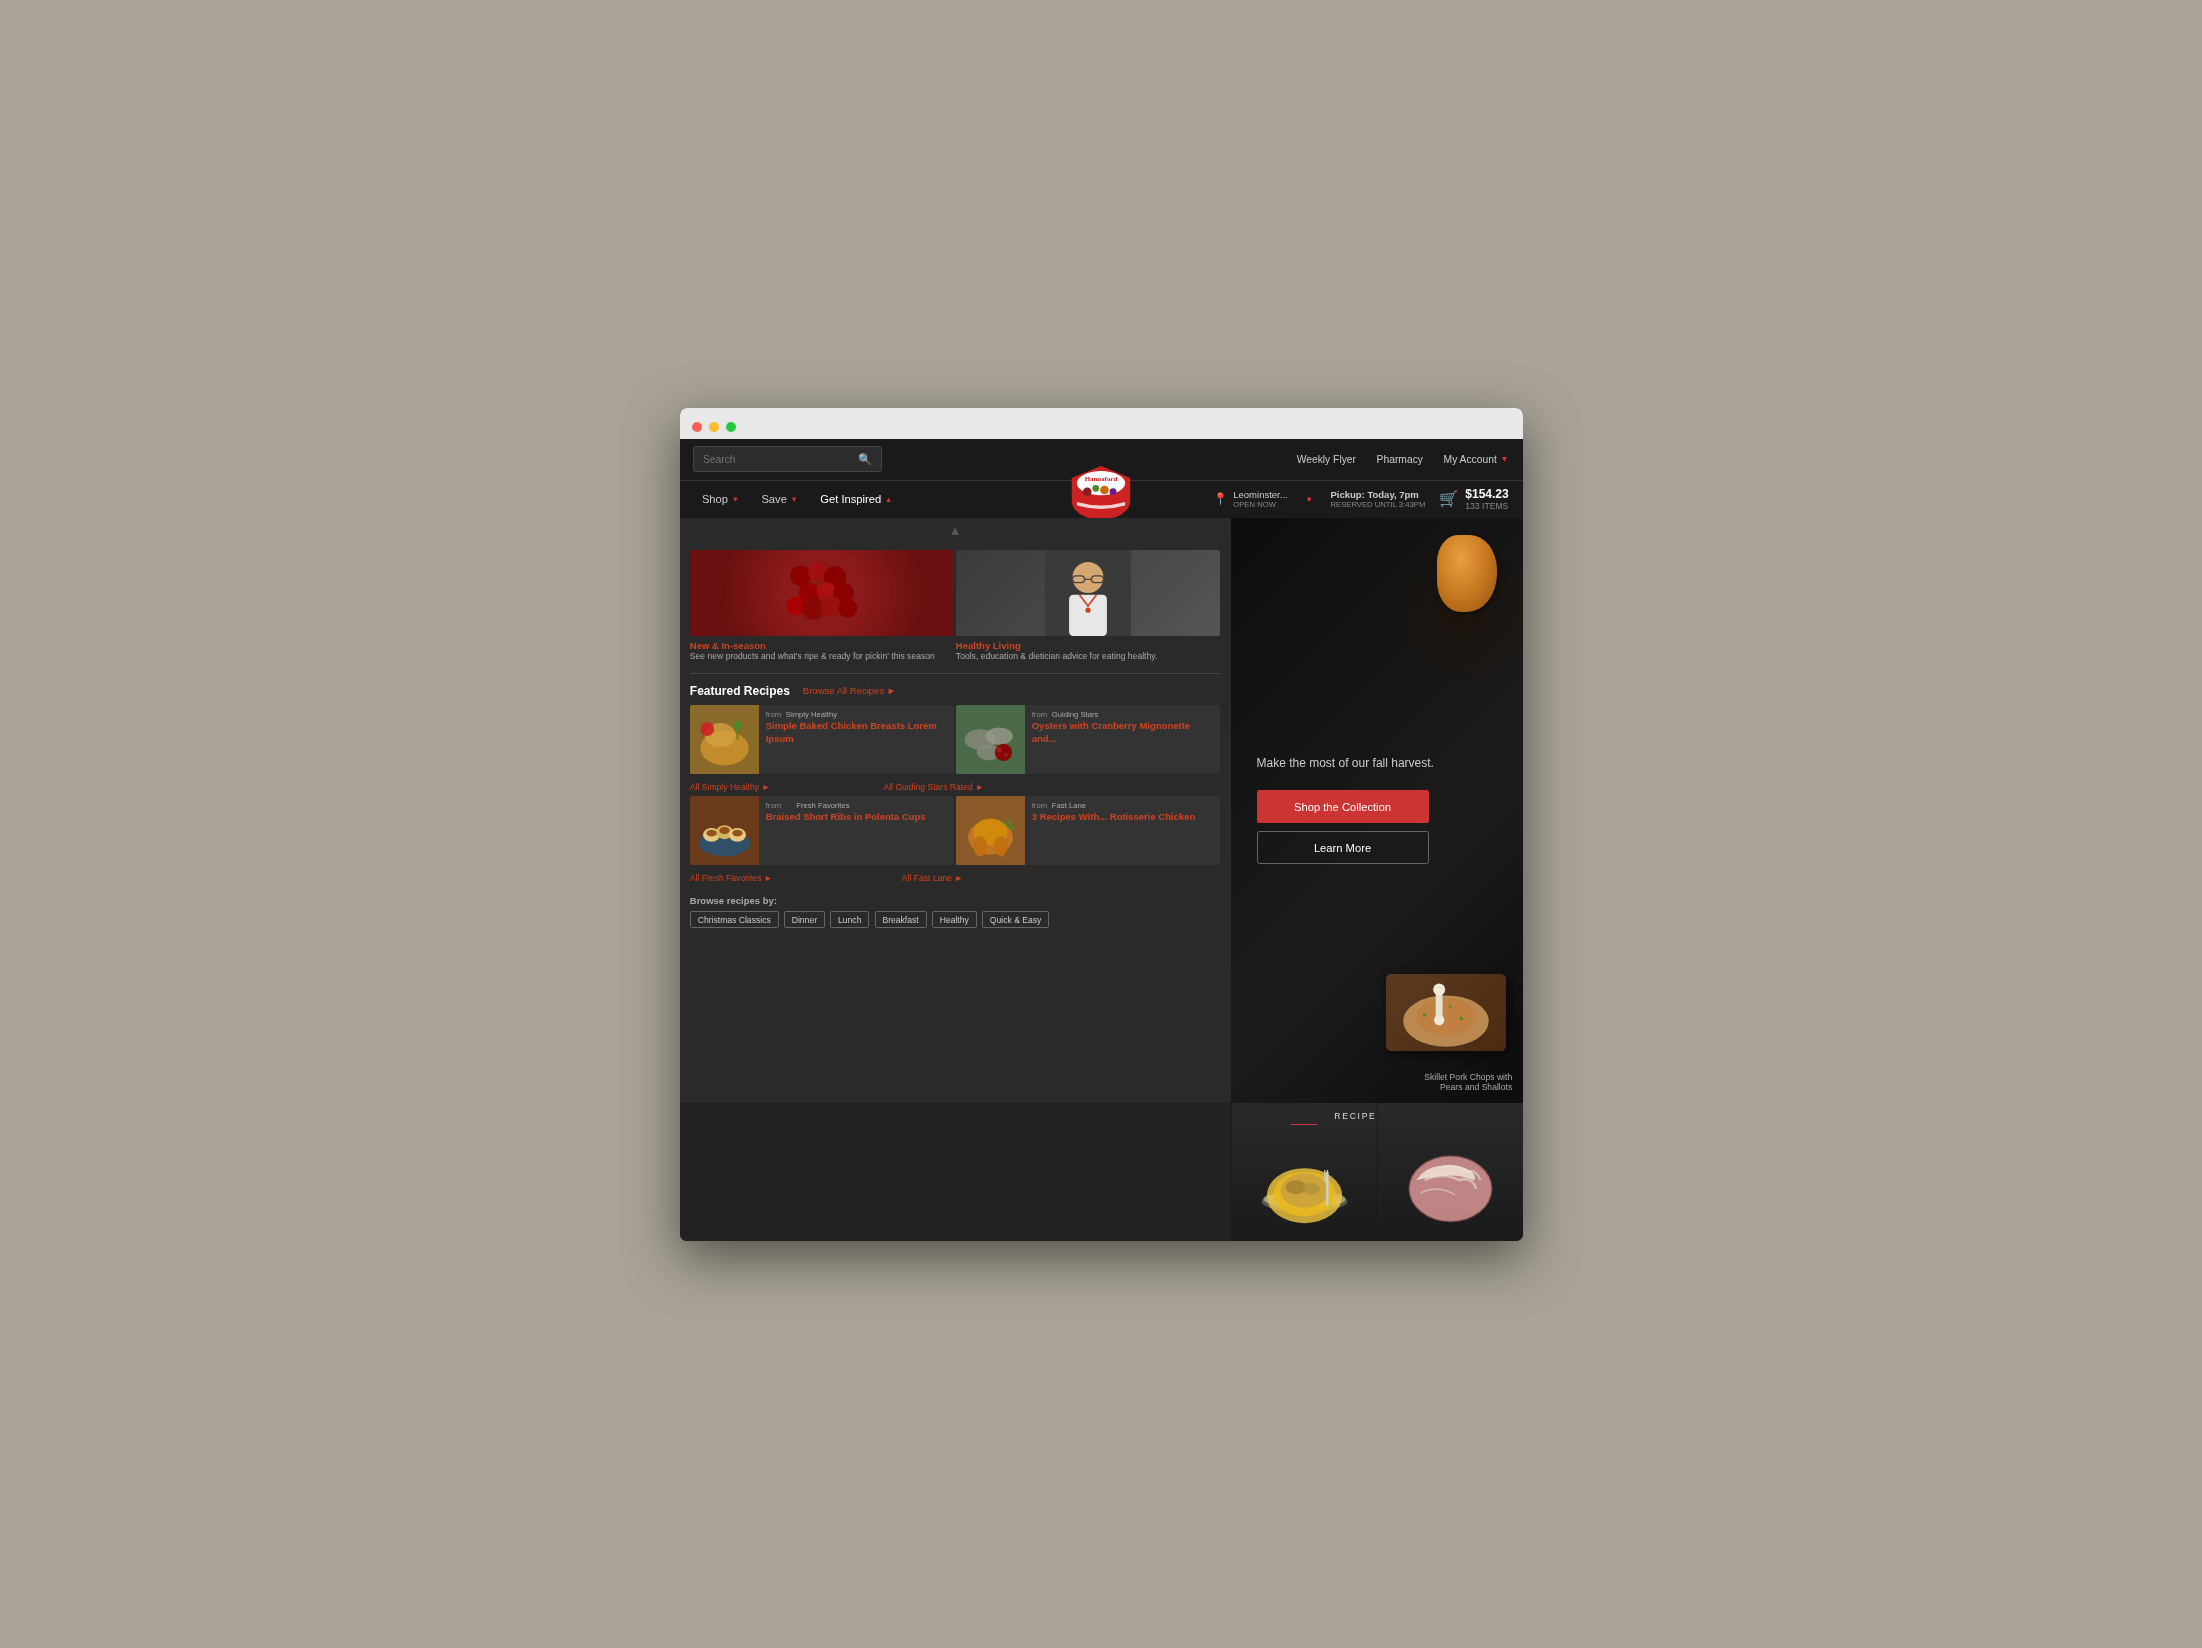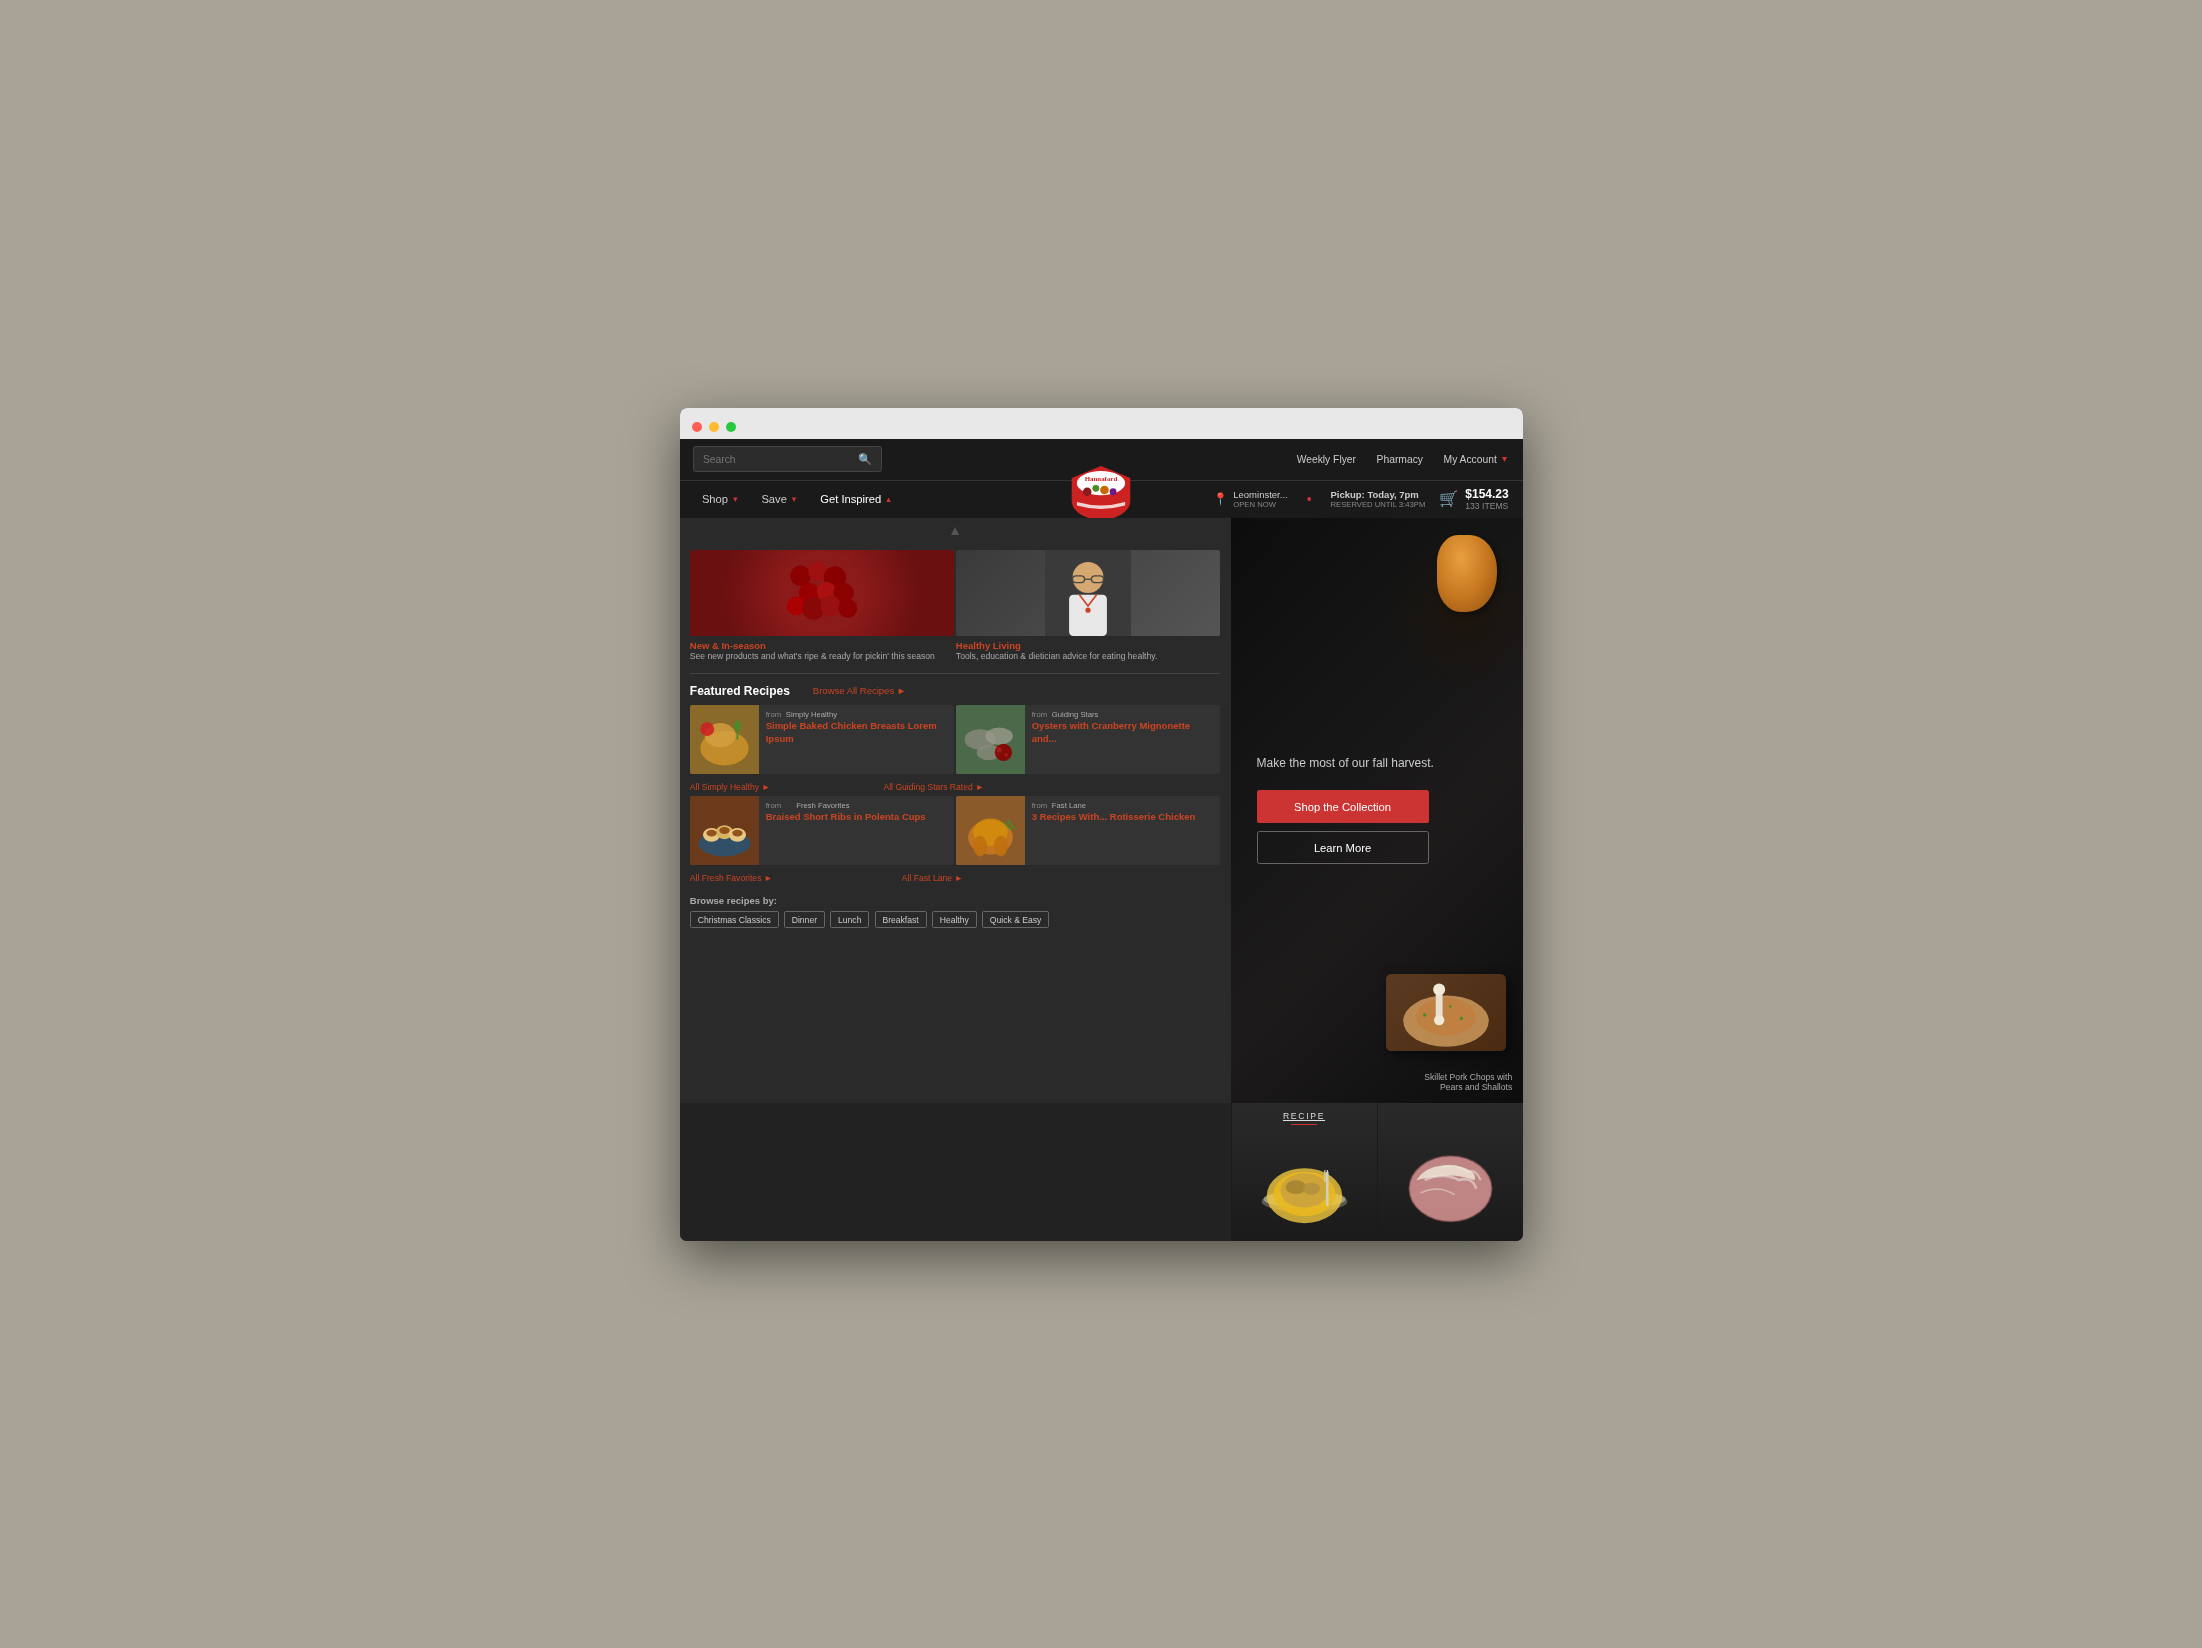--- a/index.html
+++ b/index.html
@@ -226,21 +226,21 @@
       height: 0.9px;
       background: #444;
       margin: 3.4px 10.3px;
     }
 
     
     .featured-header {
       display: flex;
       align-items: center;
       padding: 6.9px 10.3px;
-      gap: 23px;
+      gap: 13px;
     }
 
     .featured-title {
       color: #fff;
       font-size: 12px;
       font-weight: bold;
     }
 
     .browse-link {
       color: #cc4422;
@@ -453,27 +453,26 @@
       position: relative;
       overflow: hidden;
       border-left: 0.9px solid #1a1a1a;
     }
 
     .bottom-card-label {
       position: absolute;
       top: 8.6px;
       left: 0;
       right: 0;
-      text-align: center;
+      text-align: right;
       color: #ddd;
       font-size: 8.6px;
       letter-spacing: 1.7px;
       text-transform: uppercase;
       z-index: 2;
-      text-decoration: underline;
     }
 
     .bottom-card-label::after {
       content: '';
       display: block;
       width: 26px;
       height: 0.9px;
       background: #cc3333;
       margin: 2.6px auto 0;
     }

